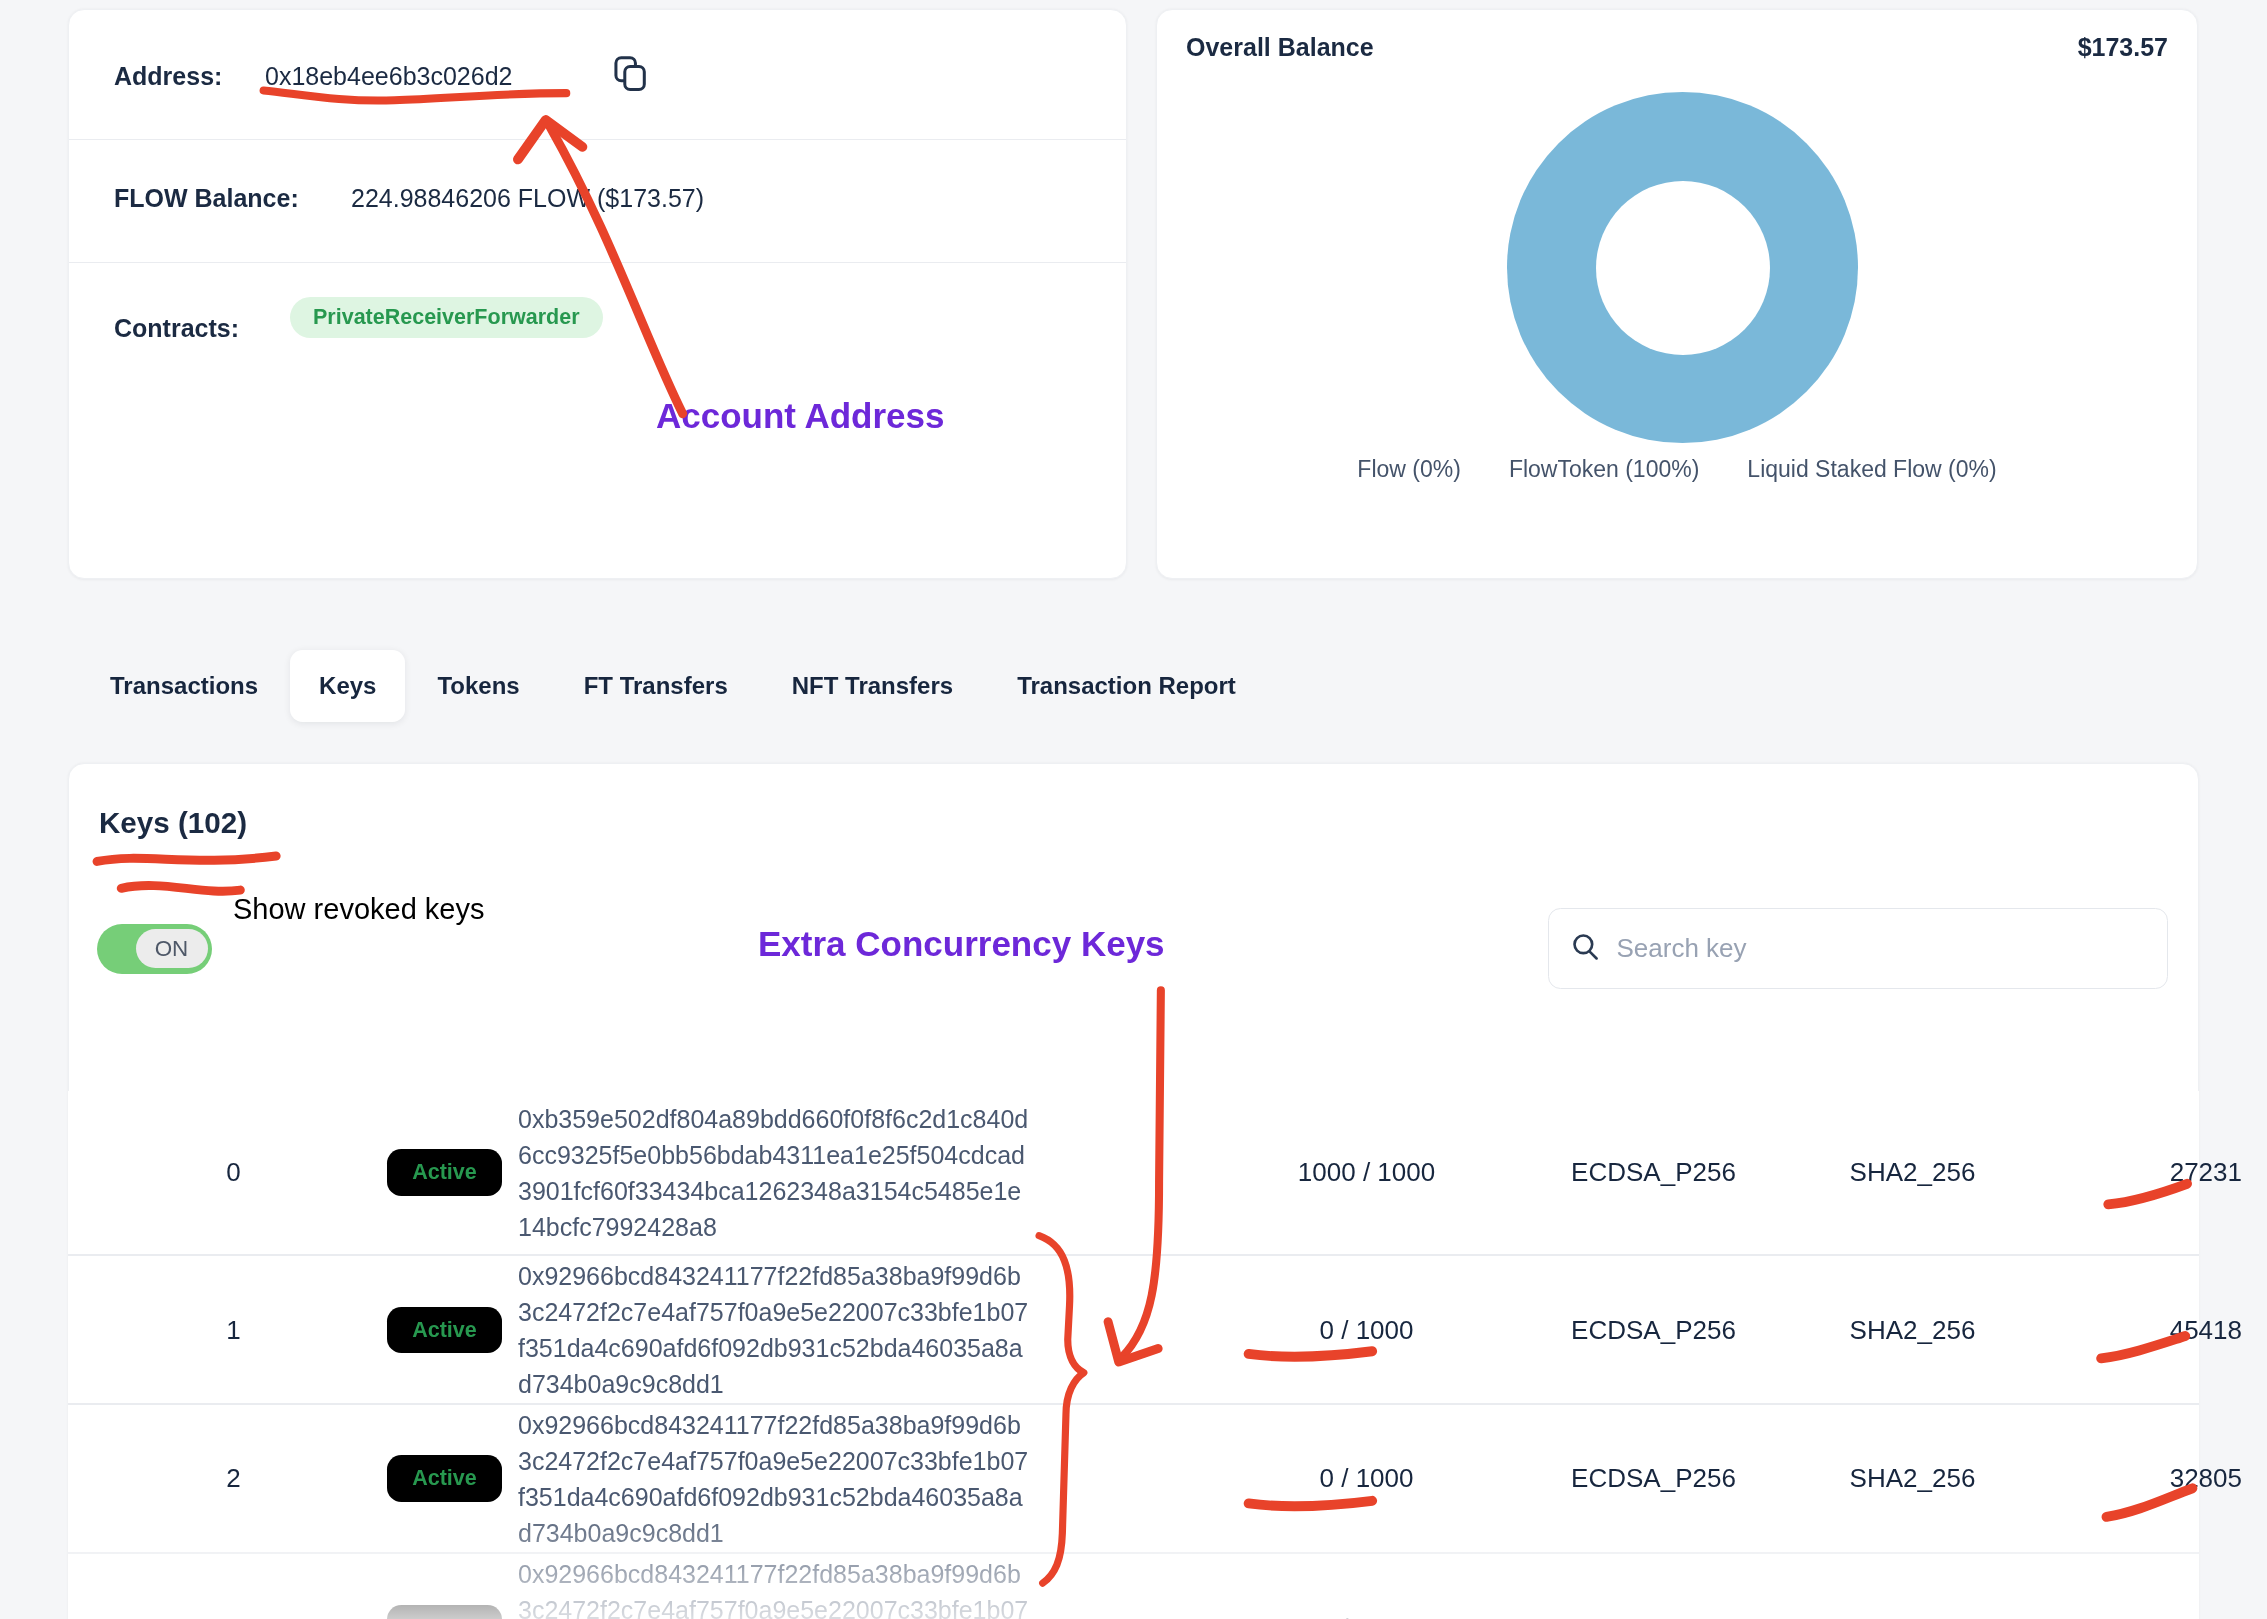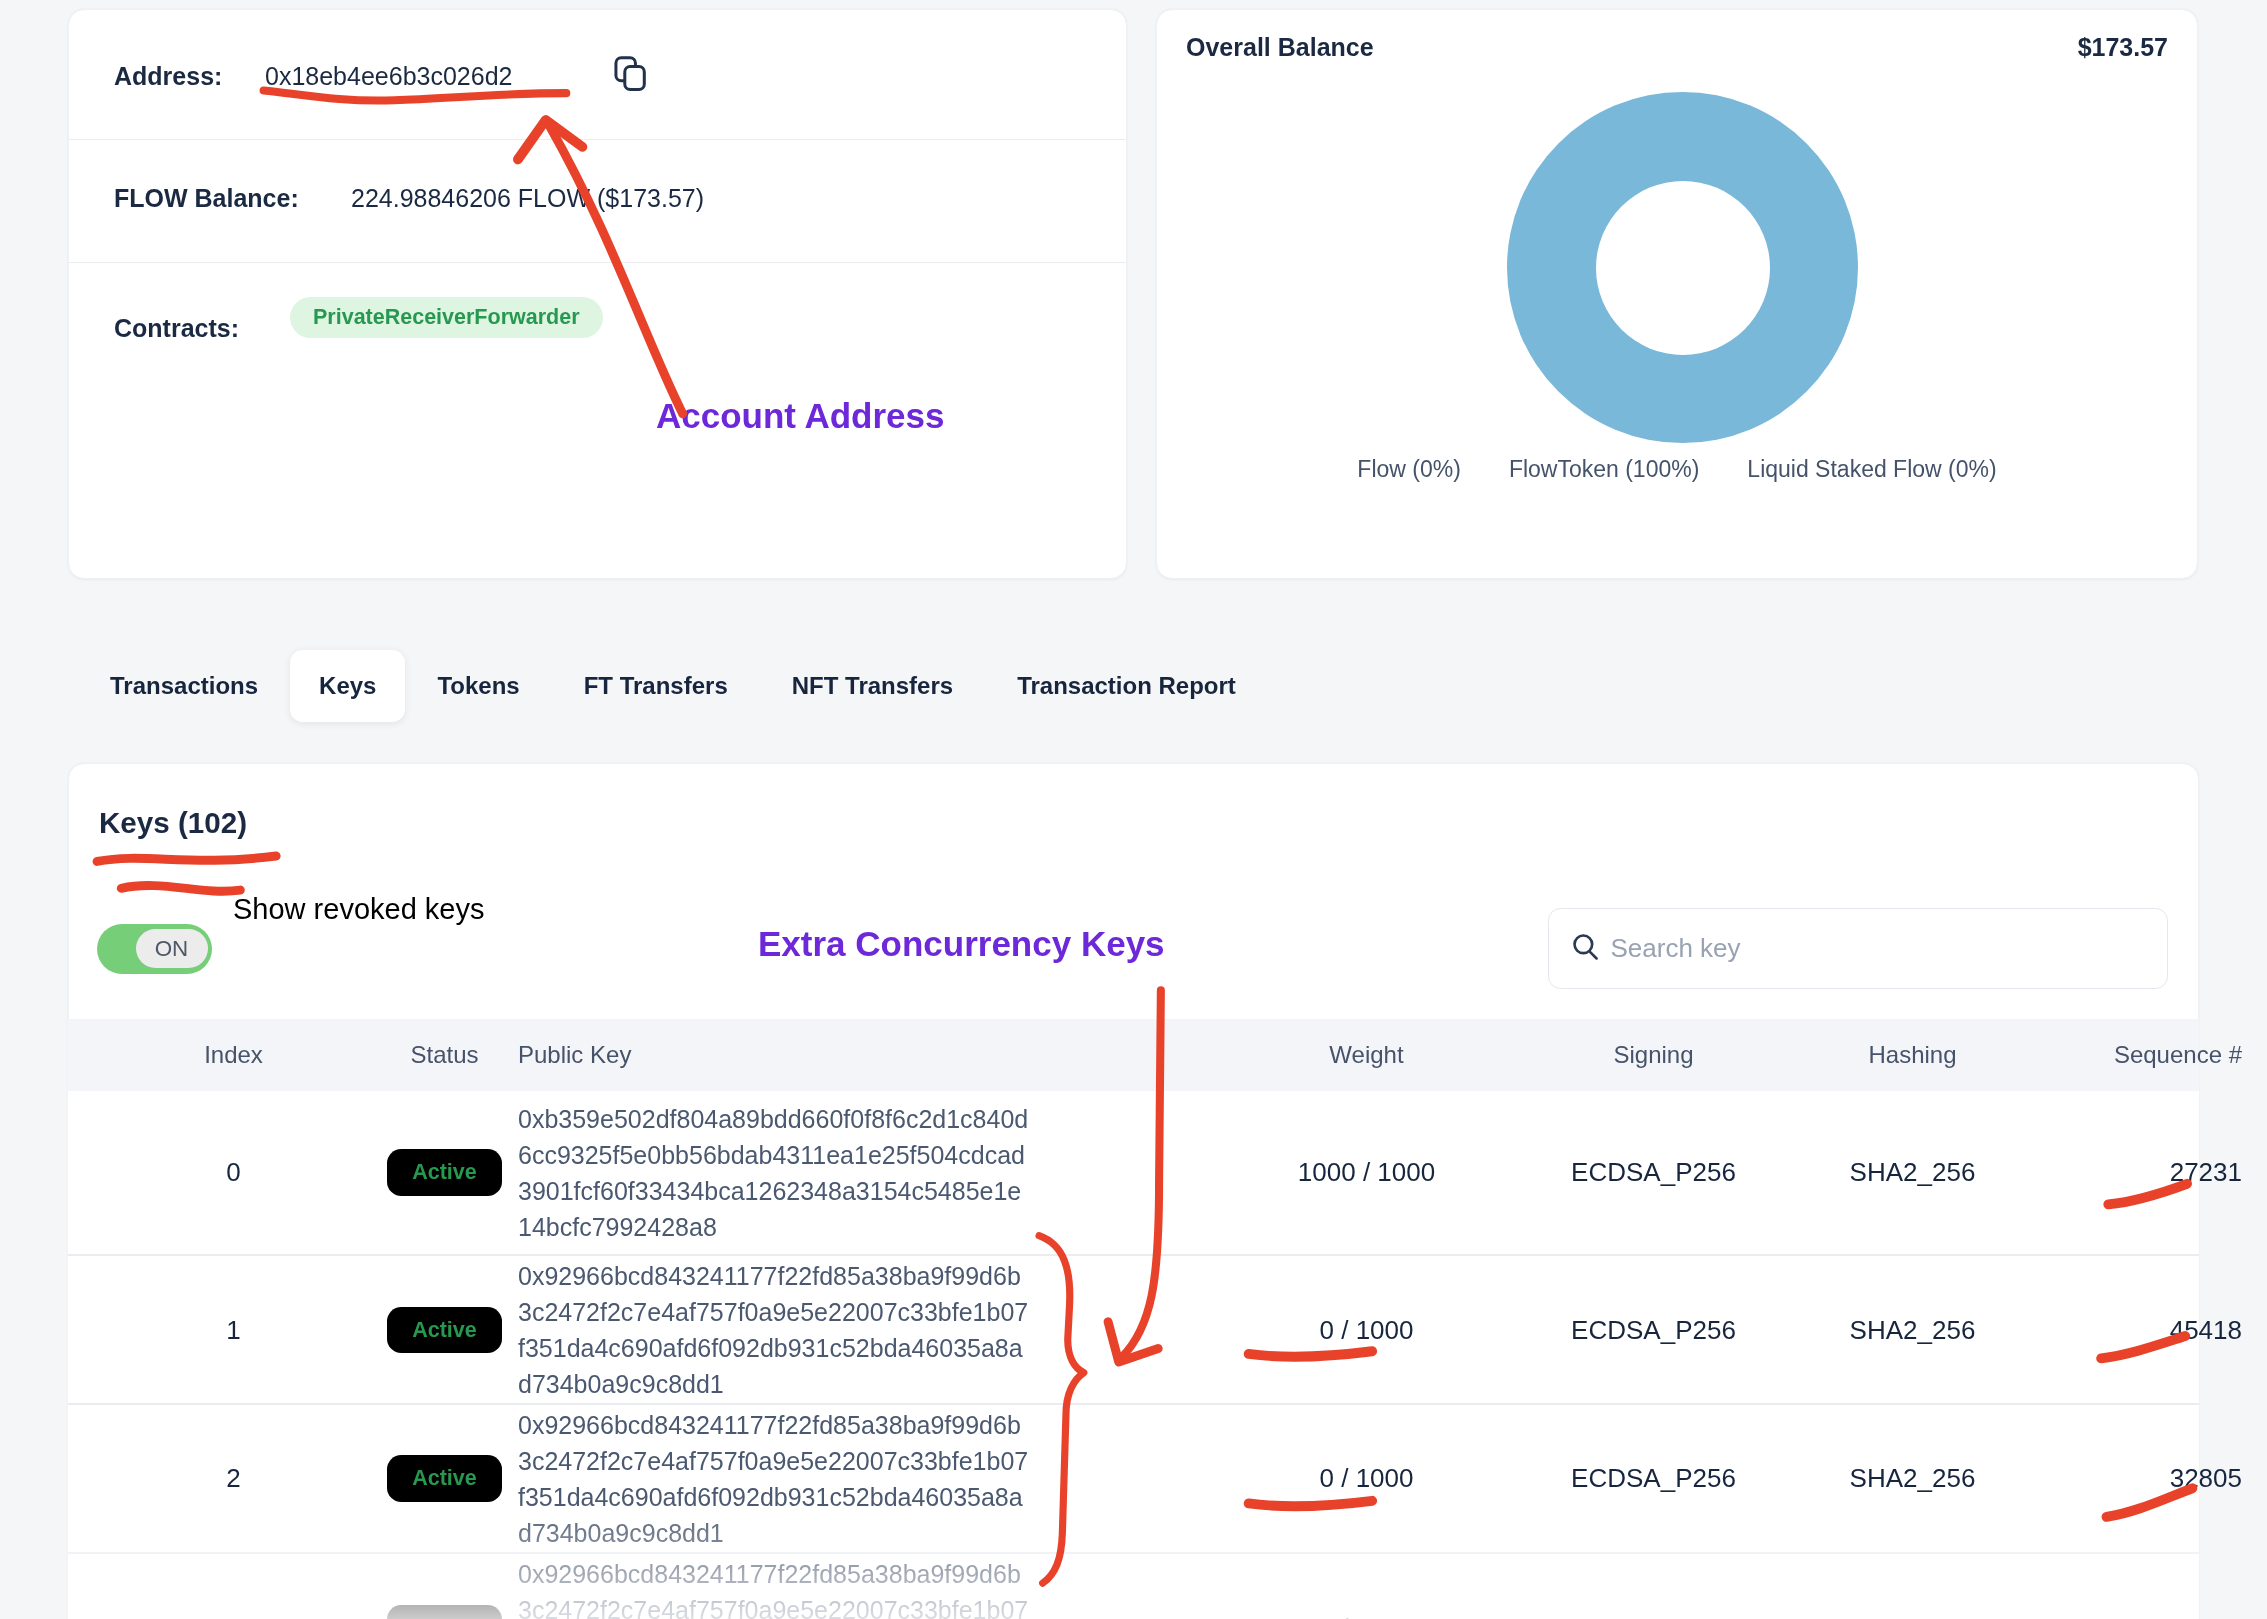--- a/index.html
+++ b/index.html
@@ -43,21 +43,21 @@
   
   #keys-heading { position:absolute; left:99px; top:806px; font-size:29.6px; font-weight:bold; }
   #toggle { position:absolute; left:97px; top:924px; width:115px; height:50px; background:#76ce78;
             border-radius:25px; cursor:pointer; }
   #toggle .knob { position:absolute; right:4.5px; top:5.4px; width:72px; height:39px; background:#ececec;
             border-radius:19.7px; display:flex; align-items:center; justify-content:center;
             font-size:22.4px; color:#4e5868; }
   #toggle-label { position:absolute; left:233px; top:893px; font-size:29px; color:#000000; }
 
   #search { position:absolute; left:1548px; top:908px; width:620px; height:81px; background:#fff;
-            border:0.9px solid #e4e7ec; border-radius:12.5px; display:flex; align-items:center; padding:0 21.5px; gap:10px; }
+            border:0.9px solid #e4e7ec; border-radius:12.5px; display:flex; align-items:center; padding:0 21.5px; gap:16px; }
   #search input { border:none; outline:none; font-size:26px; color:#1b2a42; flex:1;
                   font-family:"Liberation Sans", sans-serif; background:transparent; }
   #search input::placeholder { color:#98a2b3; }
 
   
   #thead { position:absolute; left:68px; top:1019px; width:2131px; height:72px; background:#f4f5f8; }
   .hcell { position:absolute; top:0; height:72px; display:flex; align-items:center; font-size:24px; color:#46536a; }
   .trow { position:absolute; left:68px; width:2131px; background:#fff; }
   .cell { position:absolute; top:0; height:100%; display:flex; align-items:center; font-size:26px; color:#17263e; }
 
@@ -143,29 +143,20 @@
   <div id="search">
     <span>
       <svg width="30" height="30" viewBox="0 0 34 34">
         <circle cx="14" cy="14" r="10" fill="none" stroke="#2a3a52" stroke-width="3"></circle>
         <line x1="21.5" y1="22.5" x2="29" y2="30" stroke="#2a3a52" stroke-width="3" stroke-linecap="round"></line>
       </svg>
     </span>
     <input type="text" placeholder="Search key" style="">
   </div>
 
-  <div id="thead">
-    <div class="hcell col-index">Index</div>
-    <div class="hcell col-status">Status</div>
-    <div class="hcell col-key">Public Key</div>
-    <div class="hcell col-weight">Weight</div>
-    <div class="hcell col-signing">Signing</div>
-    <div class="hcell col-hashing">Hashing</div>
-    <div class="hcell col-seq">Sequence #</div>
-  </div>
 
   <div class="trow" style="top:1091px; height:163px;">
     <div class="cell col-index">0</div>
     <div class="cell col-status">
       <span class="badge-active">Active</span>
     </div>
     <div class="cell col-key">
       <div class="pubkey">0xb359e502df804a89bdd660f0f8f6c2d1c840d6cc9325f5e0bb56bdab4311ea1e25f504cdcad3901fcf60f33434bca1262348a3154c5485e1e14bcfc7992428a8</div>
     </div>
     <div class="cell col-weight">1000 / 1000</div>

